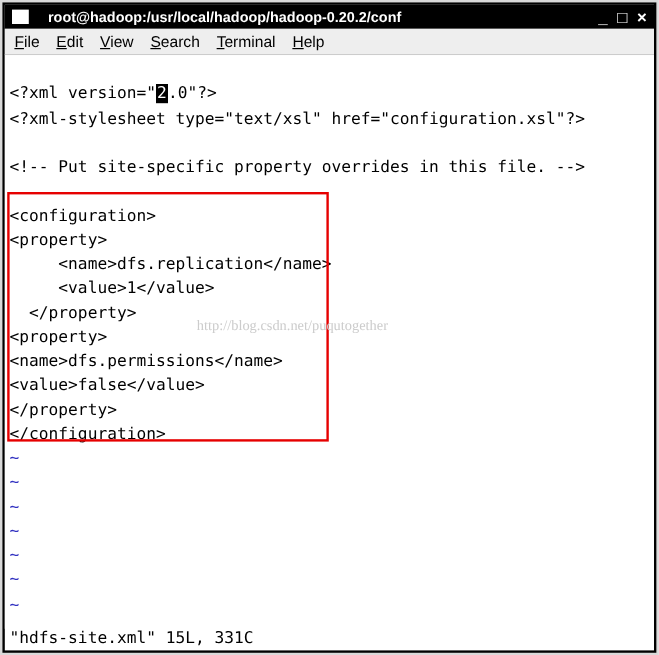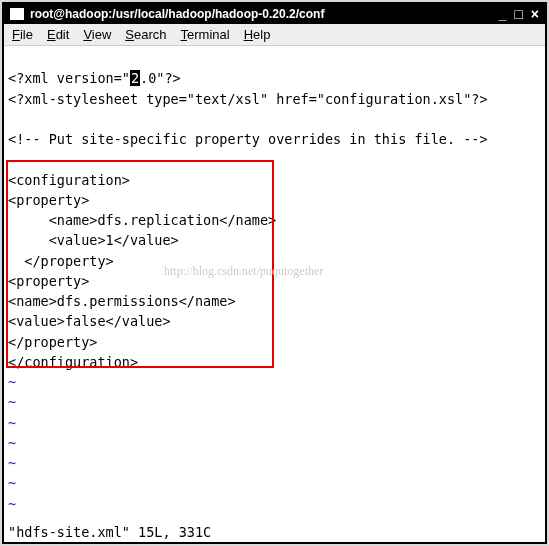--- a/index.html
+++ b/index.html
@@ -27,21 +27,21 @@
     display: flex;
     align-items: center;
     justify-content: space-between;
     font-family: sans-serif;
     font-size: 12px;
     font-weight: bold;
   }
   .titlebar-left {
     display: flex;
     align-items: center;
-    gap: 6px;
+    gap: 16px;
   }
   .term-icon {
     width: 14px;
     height: 12px;
     background: #fff;
     display: inline-block;
   }
   .window-controls {
     display: flex;
     gap: 8px;

